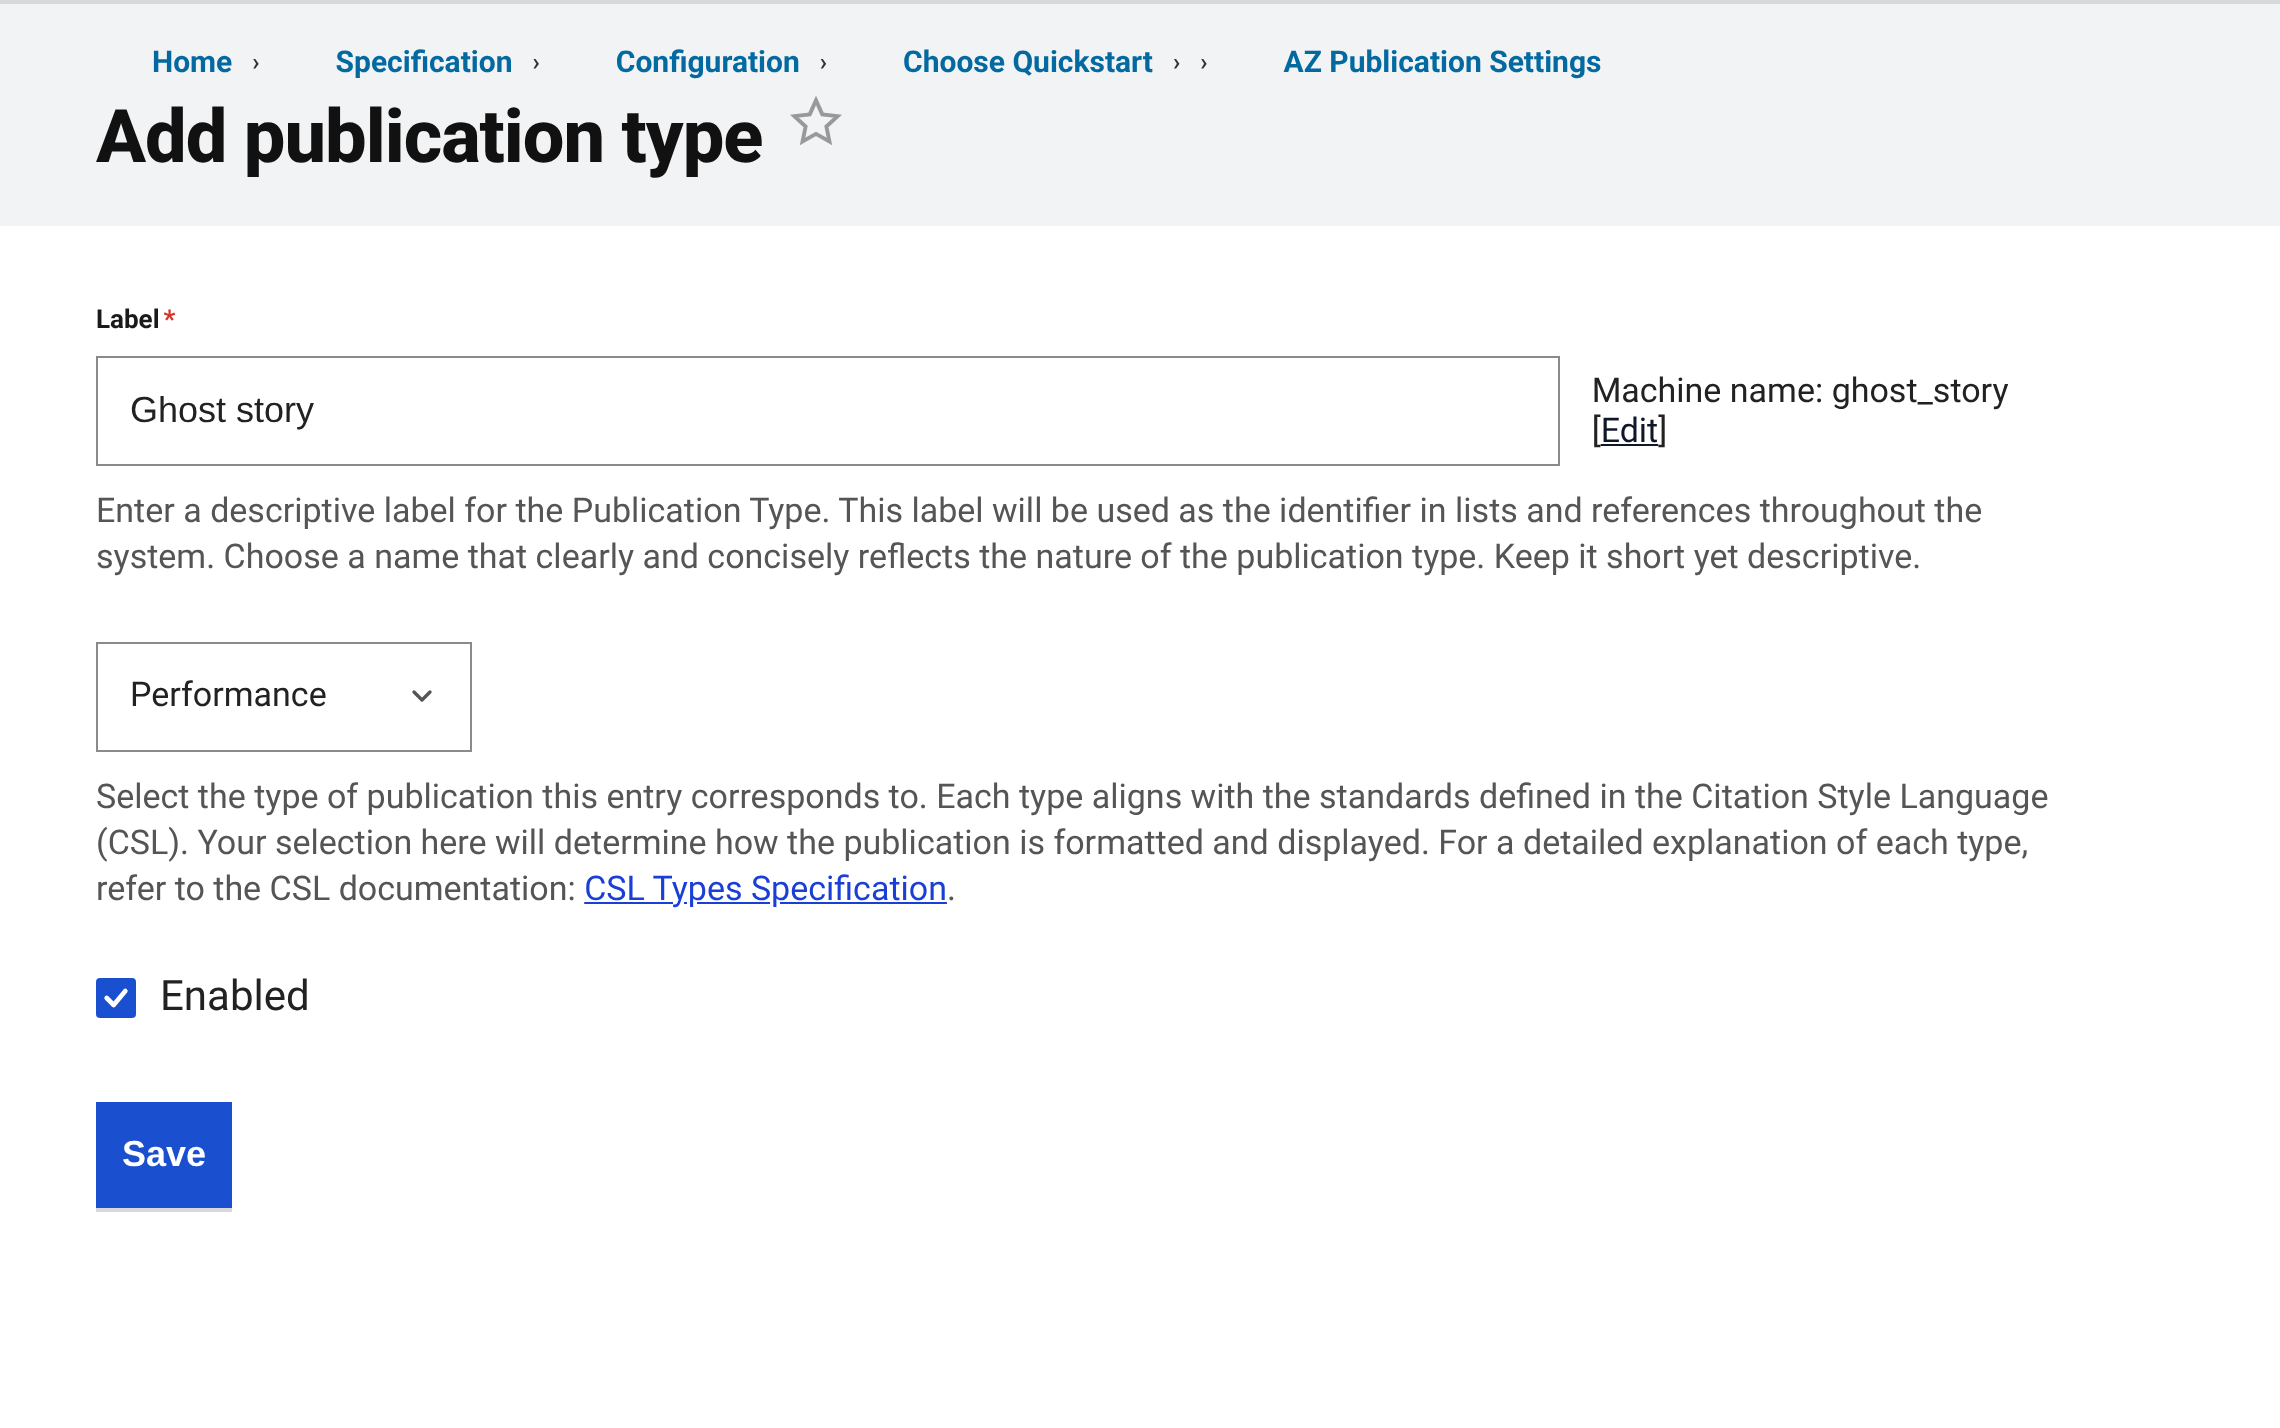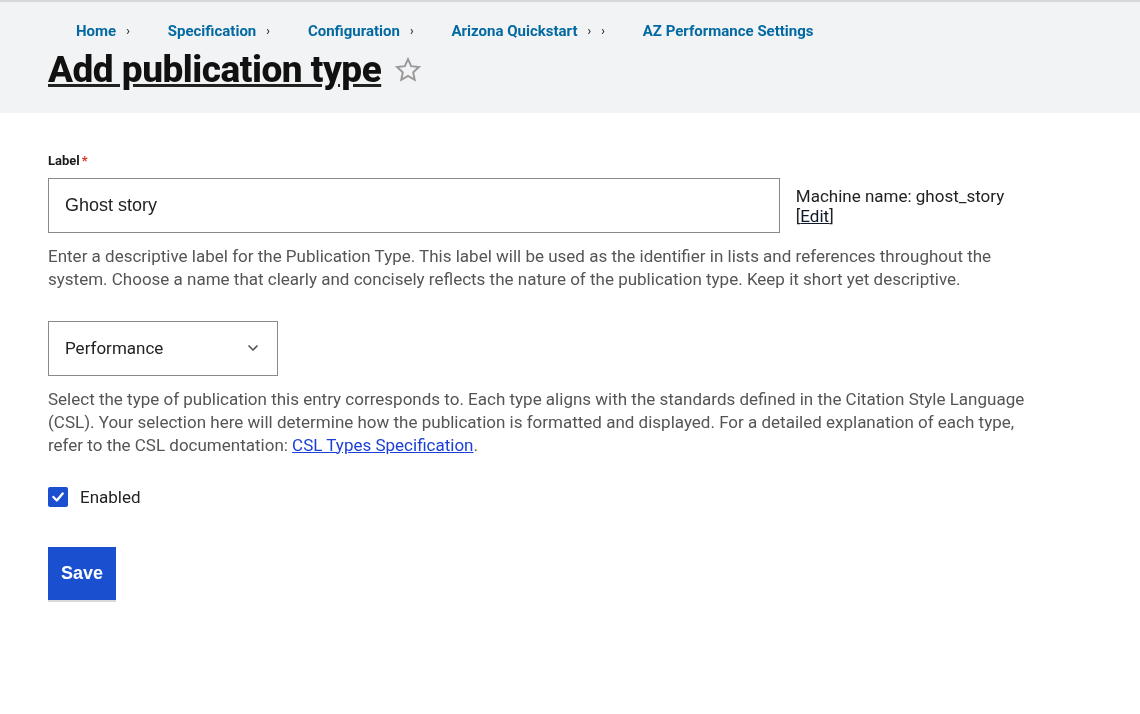--- a/index.html
+++ b/index.html
@@ -27,23 +27,22 @@
     margin-bottom: 8px;
   }
   .breadcrumb .sep {
     font-size: 12px;
     color: #333;
     font-weight: 600;
   }
   .breadcrumb a { color: #0369a1; text-decoration: none; cursor: pointer; margin-left: 28px; }
   .page-title-row {
     display: flex;
-    align-items: center;
+    align-items: flex-start;
     gap: 14px;
-    text-decoration: underline;
   }
   .page-title {
     font-size: 37px;
     font-weight: 800;
     letter-spacing: -0.5px;
     color: #111;
   }
   .star-icon {
     width: 26px;
     height: 26px;
@@ -95,21 +94,21 @@
     margin-top: 12px;
     line-height: 1.35;
     max-width: 1035px;
   }
   .description a {
     color: #1a3fd6;
     text-decoration: underline;
     cursor: pointer;
   }
   .select-wrap {
-    width: 230px;
+    width: 188px;
     height: 55px;
     border: 1px solid #8a8a8a;
     display: flex;
     align-items: center;
     justify-content: space-between;
     padding: 0 16px;
     font-size: 17px;
     color: #222;
     background: #fff;
     cursor: pointer;
@@ -130,21 +129,21 @@
     height: 20px;
     background: #1a4fcf;
     display: flex;
     align-items: center;
     justify-content: center;
     cursor: pointer;
     border-radius: 2px;
   }
   .checkbox svg { width: 14px; height: 14px; }
   .checkbox-label {
-    font-size: 17px;
+    font-size: 21px;
     color: #222;
   }
   .save-btn {
     background: #1a4fcf;
     color: #fff;
     font-size: 18px;
     font-weight: 700;
     border: none;
     padding: 16px 13px;
     cursor: pointer;
@@ -155,24 +154,24 @@
 <body>
 
 <div class="header-region">
   <nav class="breadcrumb">
     <a>Home</a>
     <span class="sep">›</span>
     <a>Specification</a>
     <span class="sep">›</span>
     <a>Configuration</a>
     <span class="sep">›</span>
-    <a>Arizona Quickstart</a>
-    <span class="sep">›</span>
-    <span class="sep">›</span>
-    <a>AZ Performance Settings</a>
+    <a>Choose Quickstart</a>
+    <span class="sep">›</span>
+    <span class="sep">›</span>
+    <a>AZ Publication Settings</a>
   </nav>
   <div class="page-title-row">
     <h1 class="page-title">Add publication type</h1>
     <span class="star-icon">
       <svg viewBox="0 0 24 24" fill="none" stroke="#999" stroke-width="1.8">
         <polygon points="12,2 14.9,8.5 22,9.3 16.8,14.1 18.2,21 12,17.5 5.8,21 7.2,14.1 2,9.3 9.1,8.5"></polygon>
       </svg>
     </span>
   </div>
 </div>

